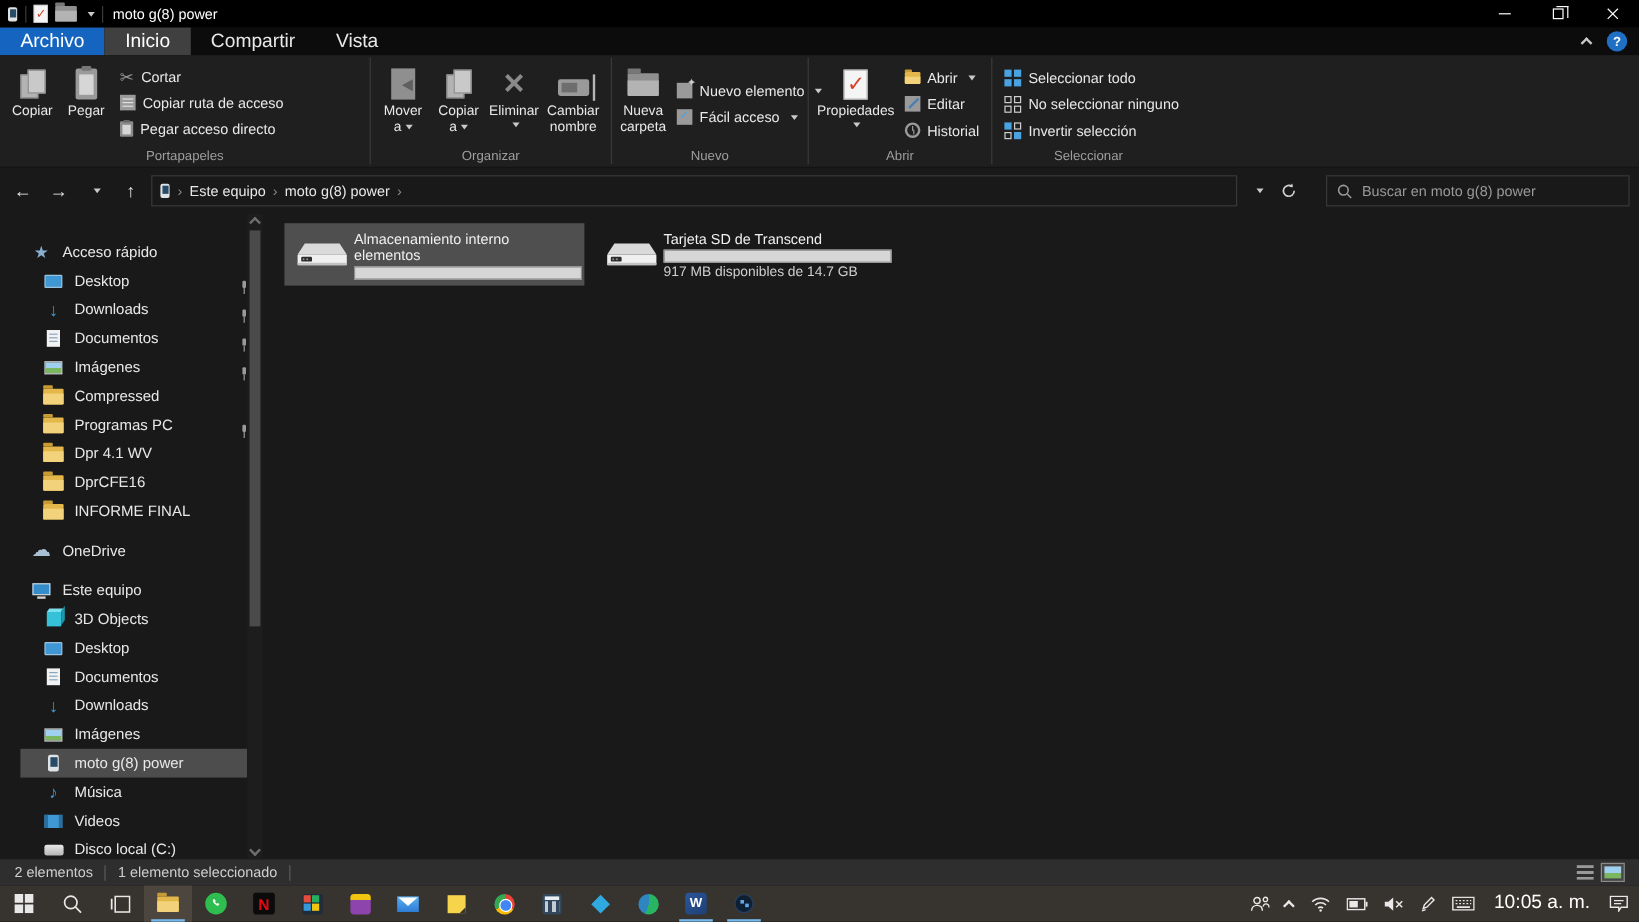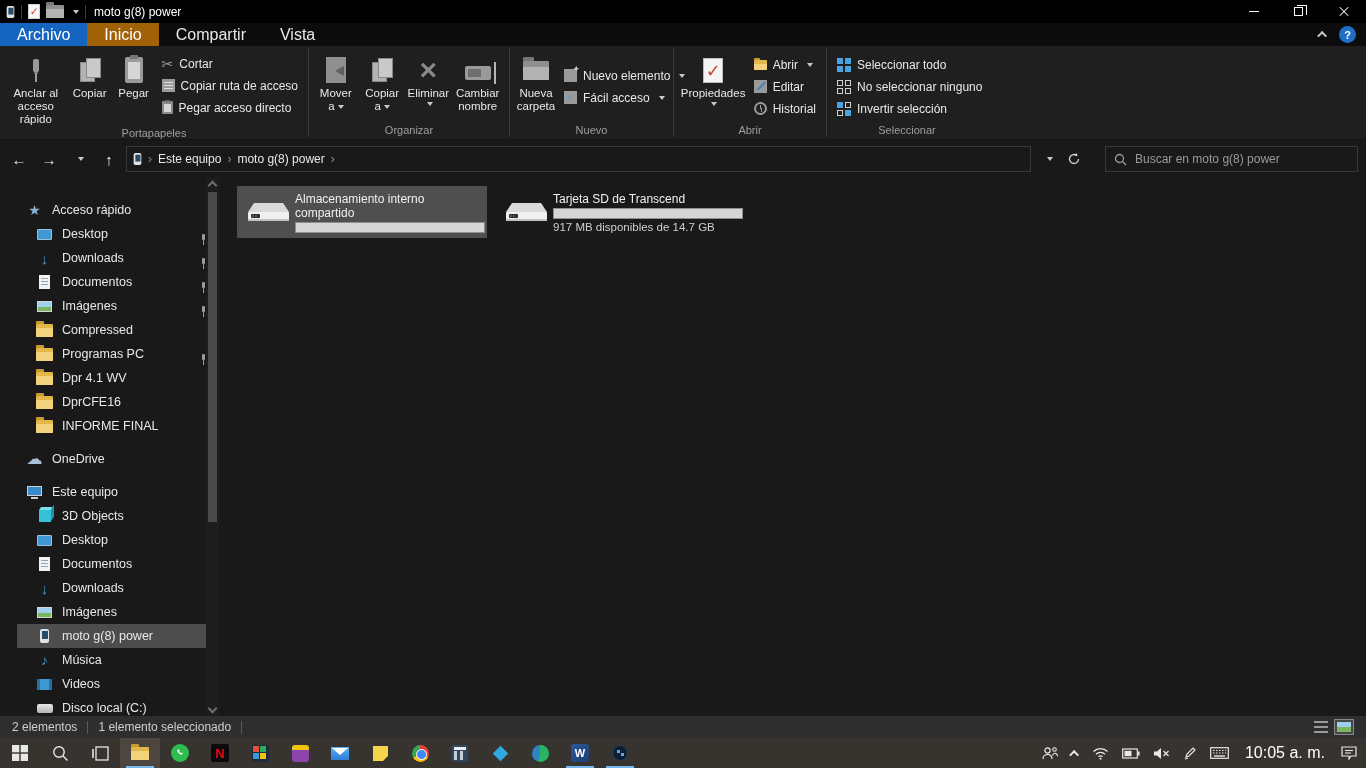--- a/index.html
+++ b/index.html
@@ -18,21 +18,21 @@
   .glyph-restore{width:9px;height:9px;border:1px solid #fff;position:relative;background:#000;}
   .glyph-restore::before{content:'';position:absolute;left:2px;top:-3px;width:9px;height:9px;border:1px solid #fff;border-bottom:none;border-left:none;}
   .glyph-close{position:relative;width:12px;height:12px;}
   .glyph-close::before,.glyph-close::after{content:'';position:absolute;left:0;top:5px;width:12px;height:1px;background:#fff;}
   .glyph-close::before{transform:rotate(45deg);} .glyph-close::after{transform:rotate(-45deg);}
 
   
   .tabrow{height:23px;background:#0c0c0c;display:flex;align-items:stretch;flex-shrink:0;}
   .tab{padding:0 17px;display:flex;align-items:center;font-size:16px;color:#e8e8e8;}
   .tab.file{background:#1565c0;color:#fff;}
-  .tab.active{background:#a16207;color:#fff;}
+  .tab.active{background:#404040;color:#fff;}
   .tabrow-right{margin-left:auto;display:flex;align-items:center;gap:12px;padding-right:10px;}
   .chev-up{width:7px;height:7px;border-left:2px solid #c9c9c9;border-top:2px solid #c9c9c9;transform:rotate(45deg) translateY(2px);}
   .help-circle{width:17px;height:17px;border-radius:50%;background:#1f6fc4;color:#fff;font-weight:bold;font-size:11px;display:flex;align-items:center;justify-content:center;}
 
   
   .ribbon{height:94px;background:#1f1f1f;display:flex;flex-shrink:0;border-bottom:1px solid #141414;}
   .rgroup{display:flex;flex-direction:column;padding:4px 4px 0 4px;}
   .rgroup-content{display:flex;flex:1;align-items:flex-start;}
   .rgroup-label{height:16px;text-align:center;color:#9e9e9e;font-size:11px;line-height:14px;}
   .rdivider{width:1px;background:#3a3a3a;margin:2px 0;}
@@ -222,26 +222,20 @@
       <span class="help-circle">?</span>
     </div>
   </div>
 
   <div class="ribbon">
 
     <div class="rgroup" style="width:308px">
       <div class="rgroup-content">
         <div class="bigbtn">
           <span class="ic">
-              <span class="i-pinbig"></span>
-            </span>
-          <span class="lbl">Anclar al acceso rápido</span>
-        </div>
-        <div class="bigbtn">
-          <span class="ic">
               <span class="i-copy"></span>
             </span>
           <span class="lbl">Copiar</span>
         </div>
         <div class="bigbtn">
           <span class="ic">
               <span class="i-paste"></span>
             </span>
           <span class="lbl">Pegar</span>
         </div>
@@ -573,21 +567,21 @@
             <svg width="46" height="30" viewBox="0 0 46 30">
                 <polygon points="9,6 38,6 44,15 3,15" fill="#dadada"></polygon>
                 <rect x="3" y="15" width="41" height="9" rx="1" fill="#f0f0f0"></rect>
                 <rect x="3" y="22" width="41" height="2" fill="#c2c2c2"></rect>
                 <rect x="6" y="17" width="9" height="4" rx="1" fill="#2c2c2c"></rect>
                 <circle cx="8" cy="19" r="0.8" fill="#8f8f8f"></circle>
                 <circle cx="11" cy="19" r="0.8" fill="#8f8f8f"></circle>
               </svg>
           </span>
           <span class="info">
-            <span class="dname">Almacenamiento interno compartido</span>
+            <span class="dname">Almacenamiento interno elementos</span>
             <span class="dbar"><span class="fill" style="width: 83%; background: rgb(38, 160, 218);"></span></span>
           </span>
         </div>
         <div class="tile">
           <span class="dicon">
             <svg width="46" height="30" viewBox="0 0 46 30">
                 <polygon points="9,6 38,6 44,15 3,15" fill="#dadada"></polygon>
                 <rect x="3" y="15" width="41" height="9" rx="1" fill="#f0f0f0"></rect>
                 <rect x="3" y="22" width="41" height="2" fill="#c2c2c2"></rect>
                 <rect x="6" y="17" width="9" height="4" rx="1" fill="#2c2c2c"></rect>

